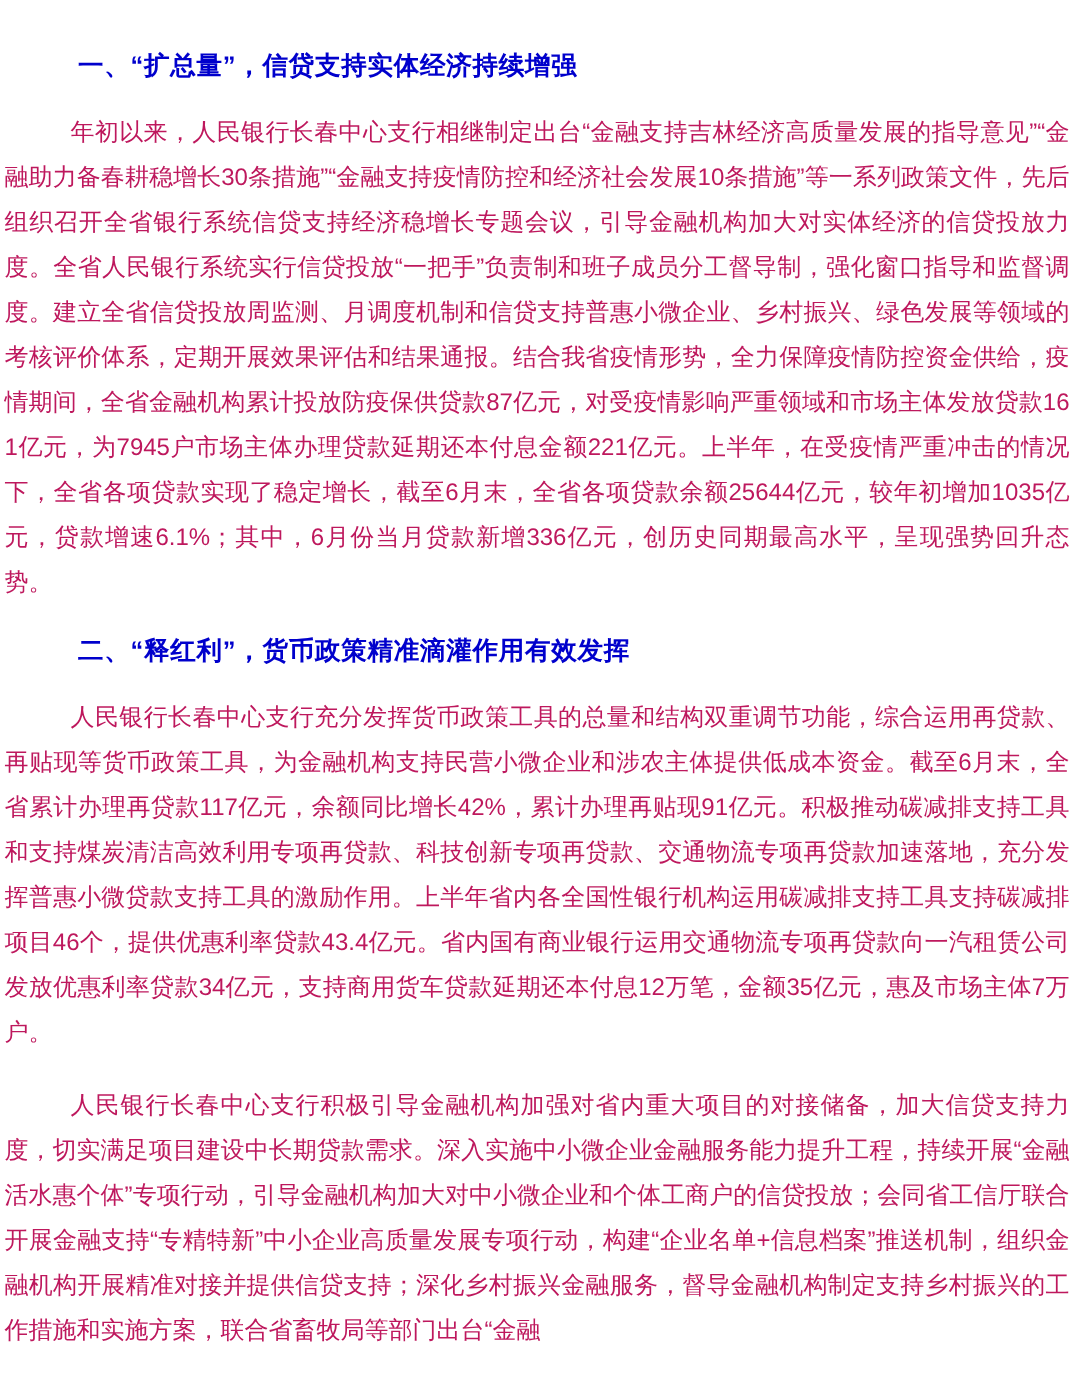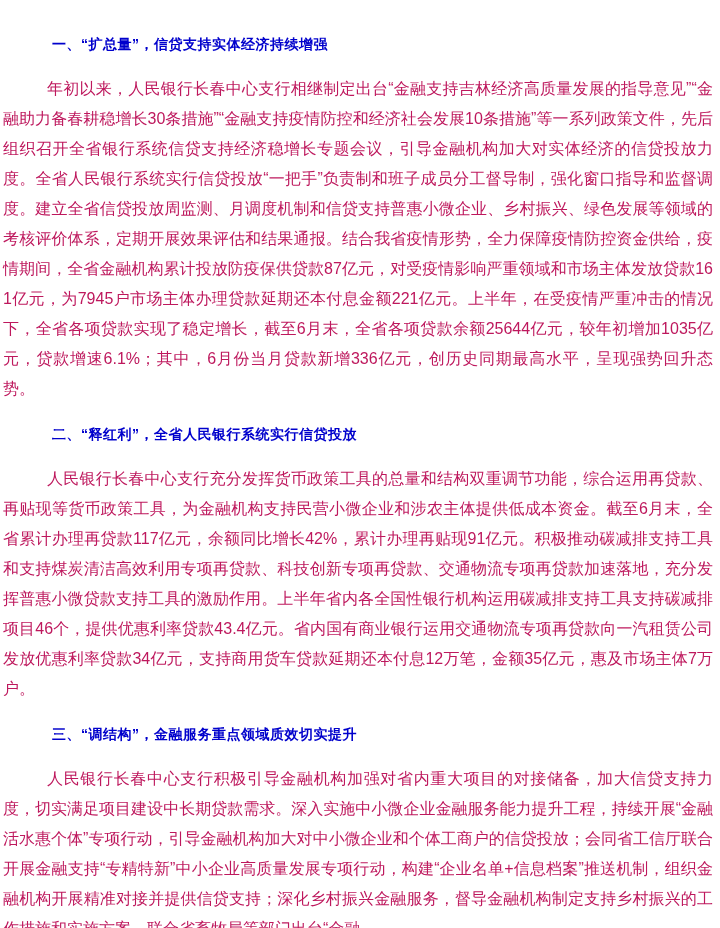--- a/index.html
+++ b/index.html
@@ -14,21 +14,21 @@
     font-family: "Liberation Sans", "DejaVu Sans", sans-serif;
   }
   .article {
     box-sizing: border-box;
     width: 720px;
     height: 928px;
     overflow: hidden;
     padding: 14px 7px 0 3px;
   }
   h2.section-heading {
-    font-size: 14px;
+    font-size: 17px;
     line-height: 22px;
     font-weight: bold;
     color: #0000cc;
     margin: 19px 0;
     padding-left: 49px;
     letter-spacing: 0.5px;
   }
   p.paragraph {
     font-size: 16px;
     line-height: 30px;
@@ -40,19 +40,18 @@
   }
 </style>
 </head>
 <body>
 
 <div class="article">
 
   <h2 class="section-heading">一、“扩总量”，信贷支持实体经济持续增强</h2>
   <p class="paragraph">年初以来，人民银行长春中心支行相继制定出台“金融支持吉林经济高质量发展的指导意见”“金融助力备春耕稳增长30条措施”“金融支持疫情防控和经济社会发展10条措施”等一系列政策文件，先后组织召开全省银行系统信贷支持经济稳增长专题会议，引导金融机构加大对实体经济的信贷投放力度。全省人民银行系统实行信贷投放“一把手”负责制和班子成员分工督导制，强化窗口指导和监督调度。建立全省信贷投放周监测、月调度机制和信贷支持普惠小微企业、乡村振兴、绿色发展等领域的考核评价体系，定期开展效果评估和结果通报。结合我省疫情形势，全力保障疫情防控资金供给，疫情期间，全省金融机构累计投放防疫保供贷款87亿元，对受疫情影响严重领域和市场主体发放贷款161亿元，为7945户市场主体办理贷款延期还本付息金额221亿元。上半年，在受疫情严重冲击的情况下，全省各项贷款实现了稳定增长，截至6月末，全省各项贷款余额25644亿元，较年初增加1035亿元，贷款增速6.1%；其中，6月份当月贷款新增336亿元，创历史同期最高水平，呈现强势回升态势。</p>
 
-  <h2 class="section-heading">二、“释红利”，全省人民银行系统实行信贷投放</h2>
+  <h2 class="section-heading">二、“释红利”，货币政策精准滴灌作用有效发挥</h2>
   <p class="paragraph">人民银行长春中心支行充分发挥货币政策工具的总量和结构双重调节功能，综合运用再贷款、再贴现等货币政策工具，为金融机构支持民营小微企业和涉农主体提供低成本资金。截至6月末，全省累计办理再贷款117亿元，余额同比增长42%，累计办理再贴现91亿元。积极推动碳减排支持工具和支持煤炭清洁高效利用专项再贷款、科技创新专项再贷款、交通物流专项再贷款加速落地，充分发挥普惠小微贷款支持工具的激励作用。上半年省内各全国性银行机构运用碳减排支持工具支持碳减排项目46个，提供优惠利率贷款43.4亿元。省内国有商业银行运用交通物流专项再贷款向一汽租赁公司发放优惠利率贷款34亿元，支持商用货车贷款延期还本付息12万笔，金额35亿元，惠及市场主体7万户。</p>
 
-  <h2 class="section-heading">三、“调结构”，金融服务重点领域质效切实提升</h2>
   <p class="paragraph">人民银行长春中心支行积极引导金融机构加强对省内重大项目的对接储备，加大信贷支持力度，切实满足项目建设中长期贷款需求。深入实施中小微企业金融服务能力提升工程，持续开展“金融活水惠个体”专项行动，引导金融机构加大对中小微企业和个体工商户的信贷投放；会同省工信厅联合开展金融支持“专精特新”中小企业高质量发展专项行动，构建“企业名单+信息档案”推送机制，组织金融机构开展精准对接并提供信贷支持；深化乡村振兴金融服务，督导金融机构制定支持乡村振兴的工作措施和实施方案，联合省畜牧局等部门出台“金融</p>
 
 </div>
 
 </body></html>

